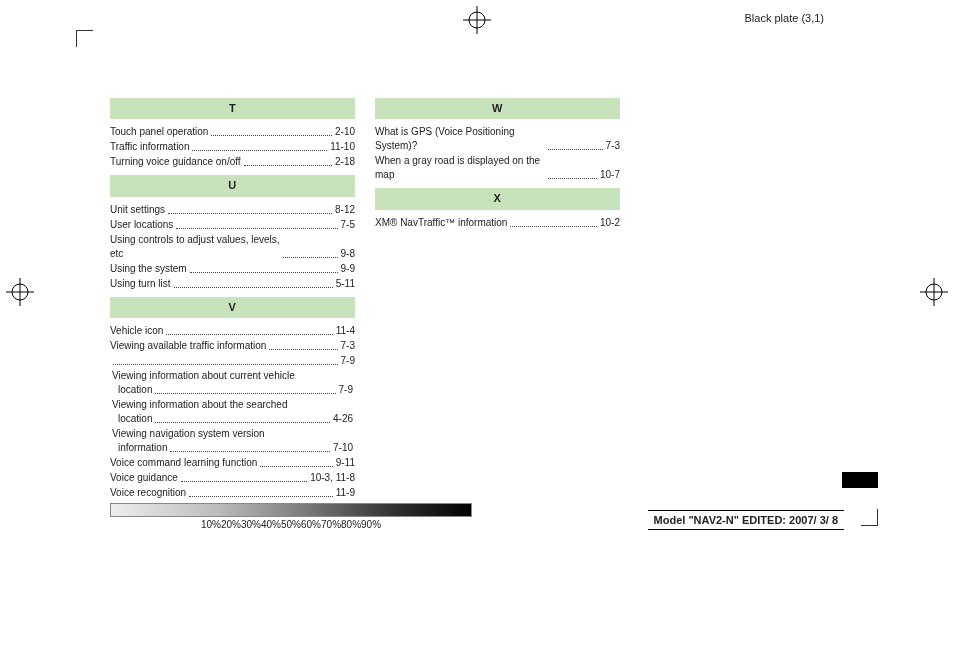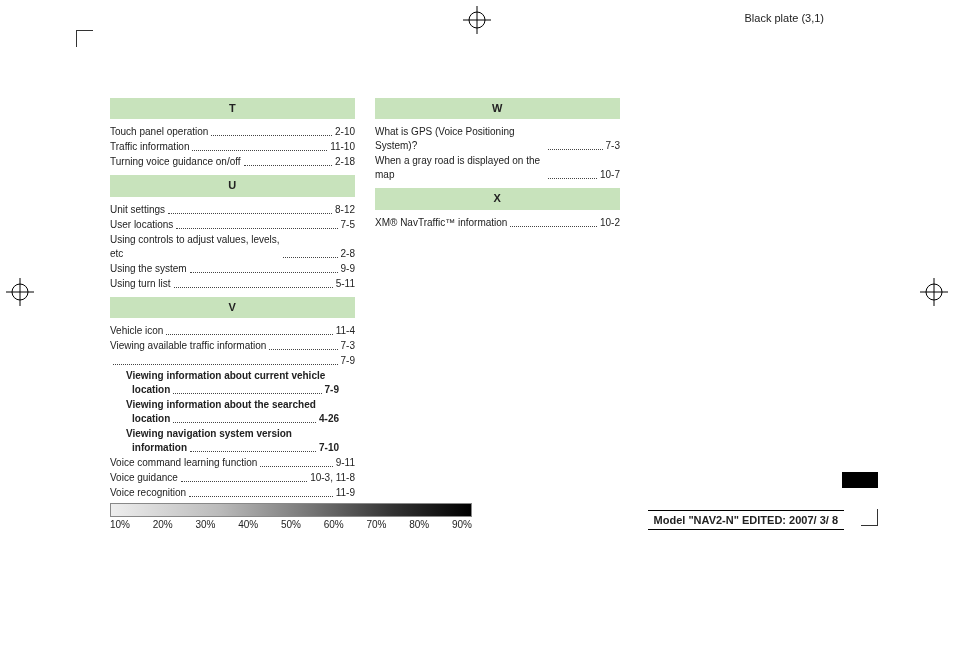--- a/index.html
+++ b/index.html
@@ -12,27 +12,27 @@
   .reg-top{position:absolute;top:6px;left:50%;transform:translateX(-50%);}
   .reg-left{position:absolute;left:6px;top:50%;transform:translateY(-50%);}
   .reg-right{position:absolute;right:6px;top:50%;transform:translateY(-50%);}
   .columns{position:absolute;left:110px;top:92px;width:510px;display:flex;gap:20px;}
   .col{width:245px;font-size:10px;line-height:1.4;}
   .sect-head{background:#c8e3bc;text-align:center;font-weight:bold;font-size:11px;padding:3px 0;margin:6px 0 6px 0;letter-spacing:0.5px;}
   .entry{display:flex;align-items:flex-end;margin:1px 0;}
   .entry-label{flex:0 0 auto;max-width:170px;}
   .dots{flex:1 1 auto;border-bottom:1px dotted #444;margin:0 3px 3px 3px;height:1px;}
   .entry-page{flex:0 0 auto;white-space:nowrap;}
-  .entry-wrap{display:block;margin:1px 16px;font-weight:bold;}
+  .entry-wrap{display:block;margin:1px 2px;}
   .entry-wrap .line1{display:block;}
   .entry-wrap .line2{display:flex;align-items:flex-end;}
   .entry-wrap .indent{flex:0 0 auto;padding-left:6px;}
   .footer-strip{position:absolute;left:110px;bottom:58px;display:flex;align-items:center;}
   .grad{width:360px;height:12px;background:linear-gradient(to right,#eee 0%,#bbb 30%,#777 55%,#333 78%,#000 100%);border:1px solid #888;}
-  .ticks{display:flex;width:362px;justify-content:space-between;font-size:10px;margin-top:2px;}
+  .ticks{display:flex;width:362px;justify-content:center;font-size:10px;margin-top:2px;}
   .model{position:absolute;right:110px;bottom:58px;font-size:11px;border-top:1px solid #000;border-bottom:1px solid #000;padding:3px 6px;}
   .model b{font-weight:bold;}
   svg.reg{width:28px;height:28px;}
 </style>
 </head>
 <body>
 
 <div class="page">
 
   <div class="plate">Black plate (3,1)</div>
@@ -92,21 +92,21 @@
             <span class="entry-page">8-12</span>
           </div>
           <div class="entry">
             <span class="entry-label">User locations</span>
             <span class="dots"></span>
             <span class="entry-page">7-5</span>
           </div>
           <div class="entry">
             <span class="entry-label">Using controls to adjust values, levels, etc</span>
             <span class="dots"></span>
-            <span class="entry-page">2-8</span>
+            <span class="entry-page">9-8</span>
           </div>
           <div class="entry">
             <span class="entry-label">Using the system</span>
             <span class="dots"></span>
             <span class="entry-page">9-9</span>
           </div>
           <div class="entry">
             <span class="entry-label">Using turn list</span>
             <span class="dots"></span>
             <span class="entry-page">5-11</span>

